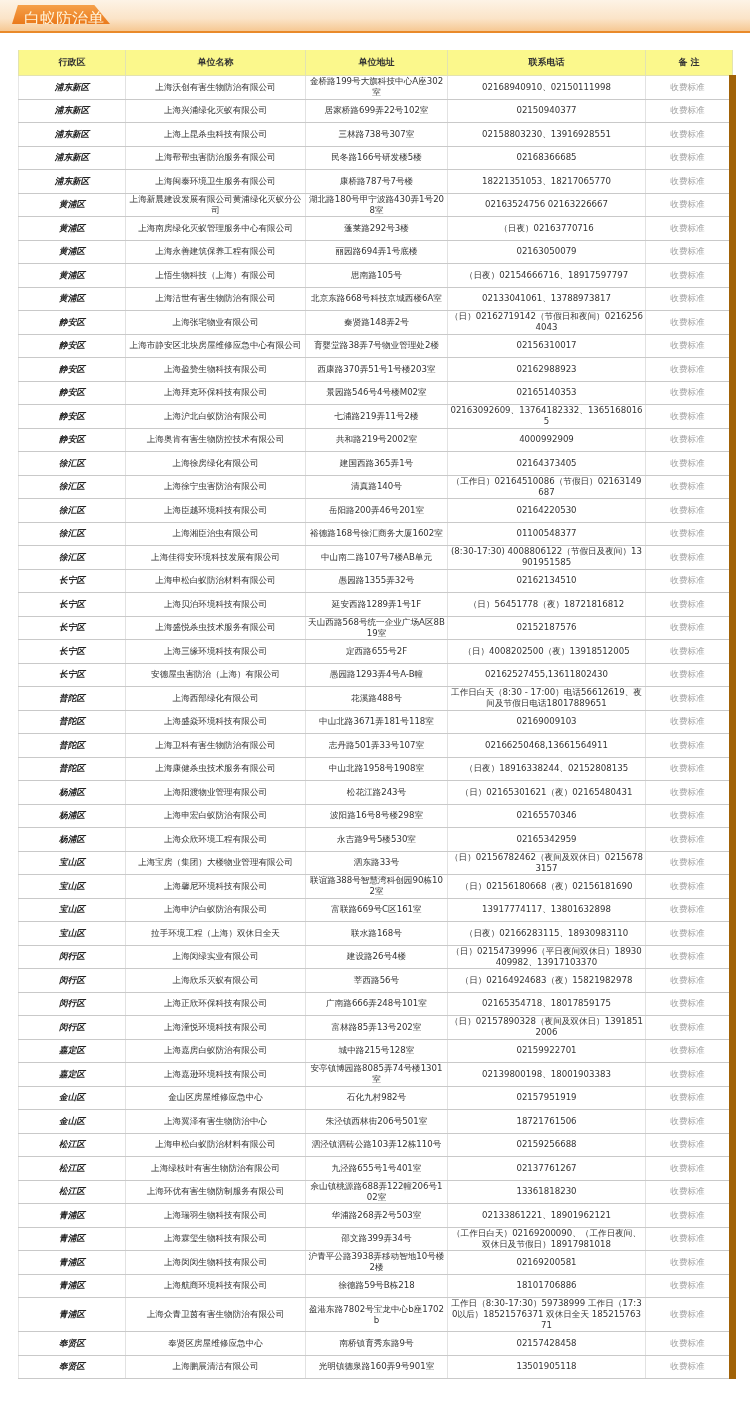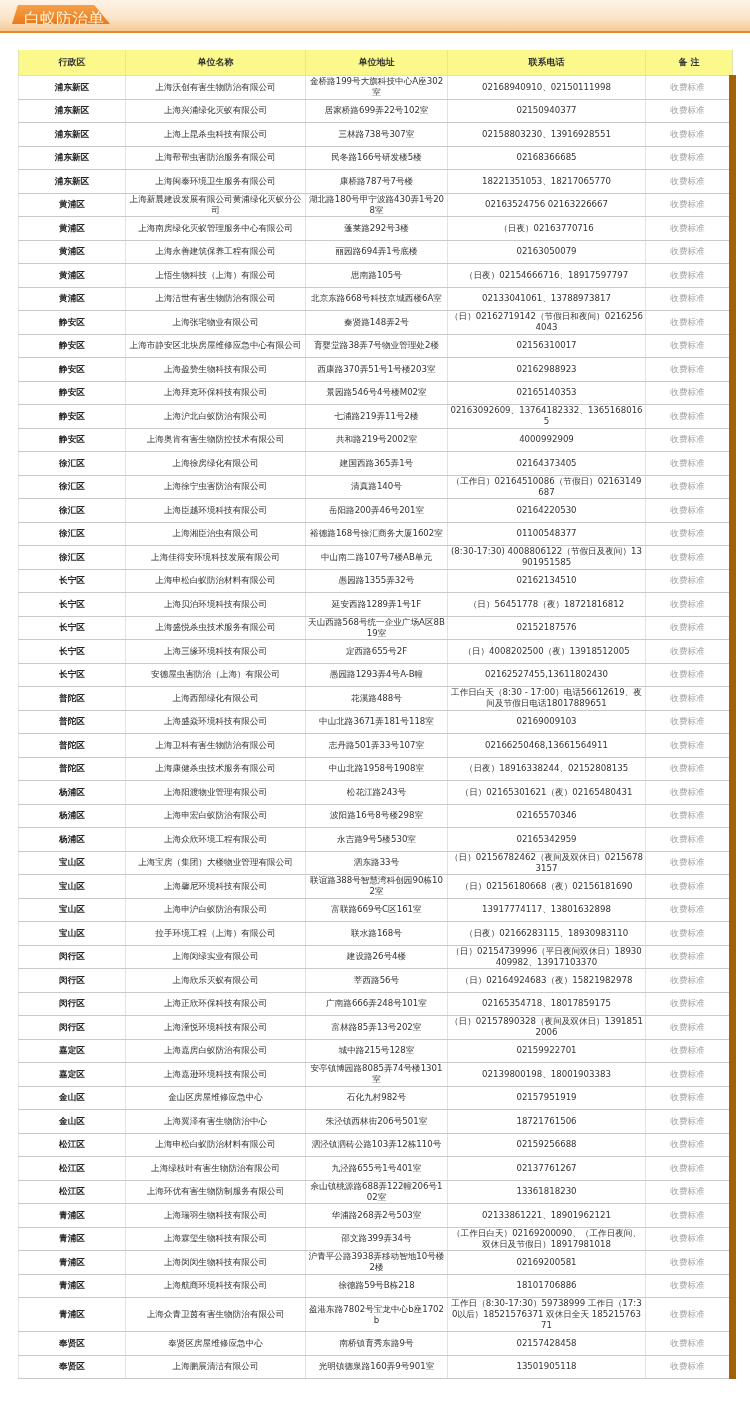--- a/index.html
+++ b/index.html
@@ -23,21 +23,21 @@
   }
   table.units th {
     background: #fbf88c; height: 23px; font-weight: bold; color: #333; font-size: 9px;
     border: 1px solid #e3e3b0; border-top: none;
   }
   table.units td {
     text-align: center; vertical-align: middle; border-bottom: 1px solid #c9c9c9;
     border-left: 1px solid #e2e2e2; padding: 0 2px; line-height: 11px; height: 22.5px;
     overflow: hidden; word-break: break-all;
   }
-  table.units td:first-child { border-left: 1px solid #e6e6e6; font-weight: bold; color: #222; }
+  table.units td:first-child { border-left: 1px solid #e6e6e6; font-weight: bold; color: #222; font-style: italic; }
   table.units td:last-child { border-right: 7px solid #a16207; color: #a0a0a0; }
   col.c1 { width: 107px; } col.c2 { width: 180px; } col.c3 { width: 142px; } col.c4 { width: 198px; } col.c5 { width: 87px; }
 </style>
 </head>
 <body>
 
 <div class="tabbar">
   <div class="tab">
     <span>白蚁防治单位</span>
   </div>
@@ -308,21 +308,21 @@
       </tr>
       <tr>
         <td>宝山区</td>
         <td>上海申沪白蚁防治有限公司</td>
         <td>富联路669号C区161室</td>
         <td>13917774117、13801632898</td>
         <td>收费标准</td>
       </tr>
       <tr>
         <td>宝山区</td>
-        <td>拉手环境工程（上海）有限公司</td>
+        <td>拉手环境工程（上海）双休日全天</td>
         <td>联水路168号</td>
         <td>（日夜）02166283115、18930983110</td>
         <td>收费标准</td>
       </tr>
       <tr>
         <td>闵行区</td>
         <td>上海闵绿实业有限公司</td>
         <td>建设路26号4楼</td>
         <td>（日）02154739996（平日夜间双休日）18930409982、13917103370</td>
         <td>收费标准</td>

